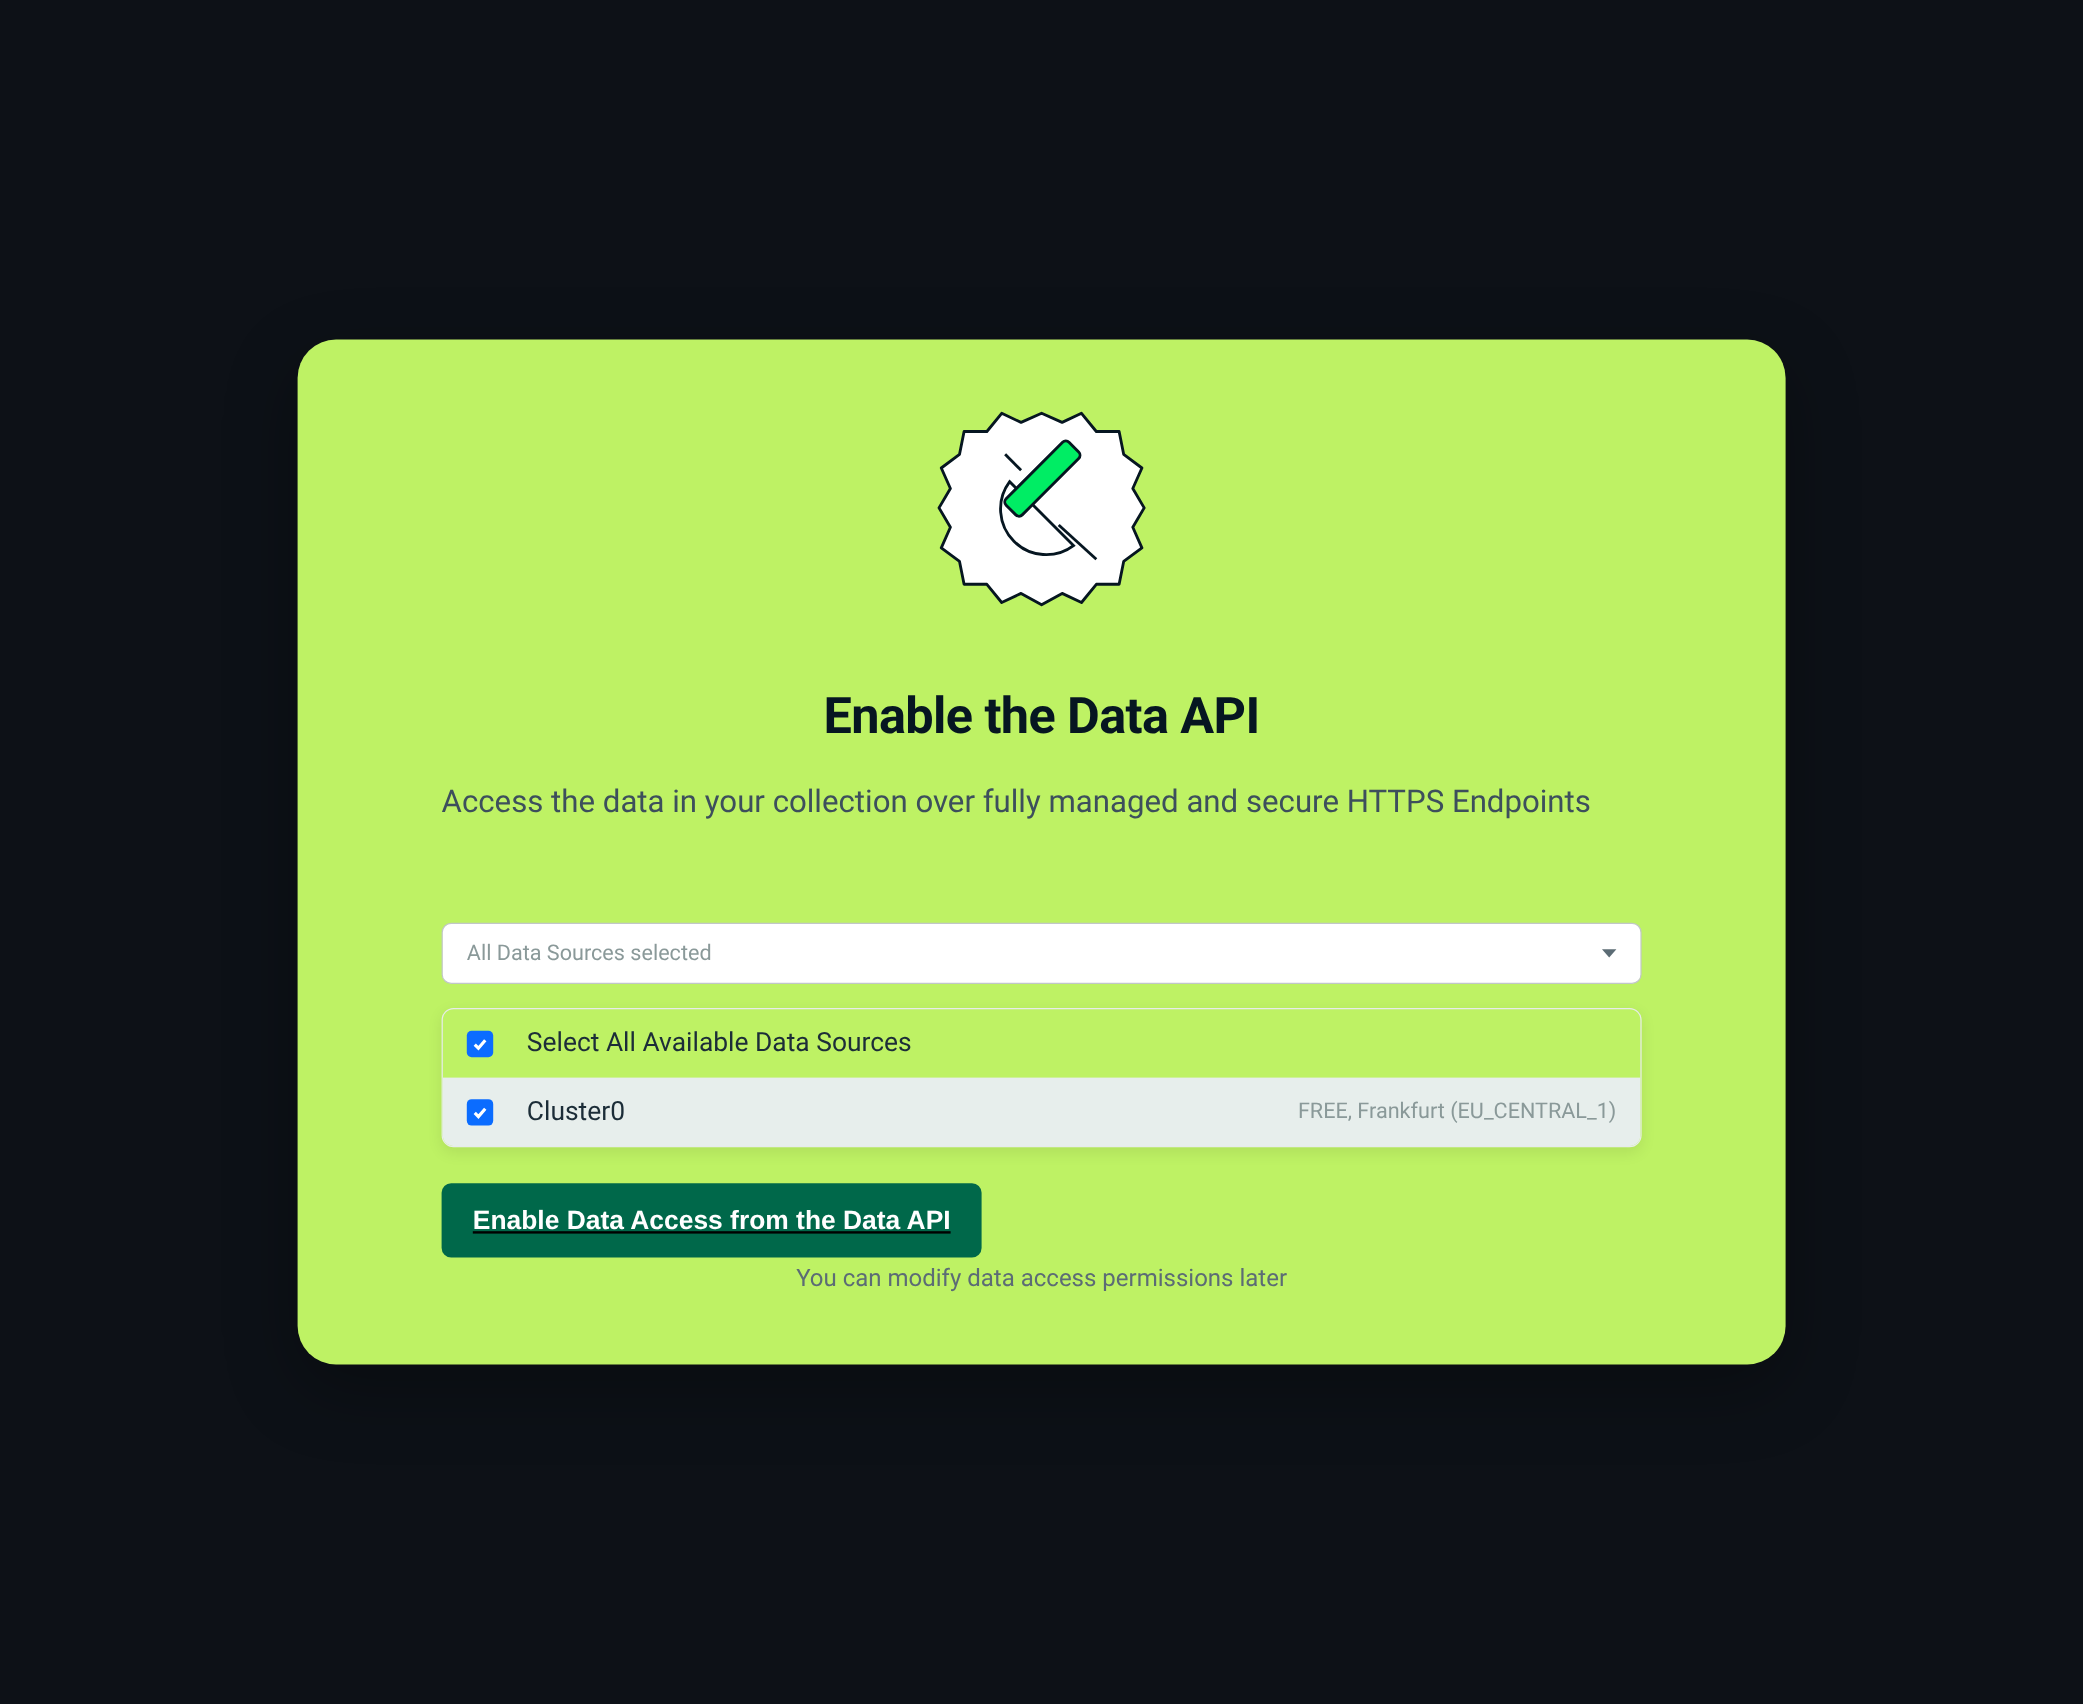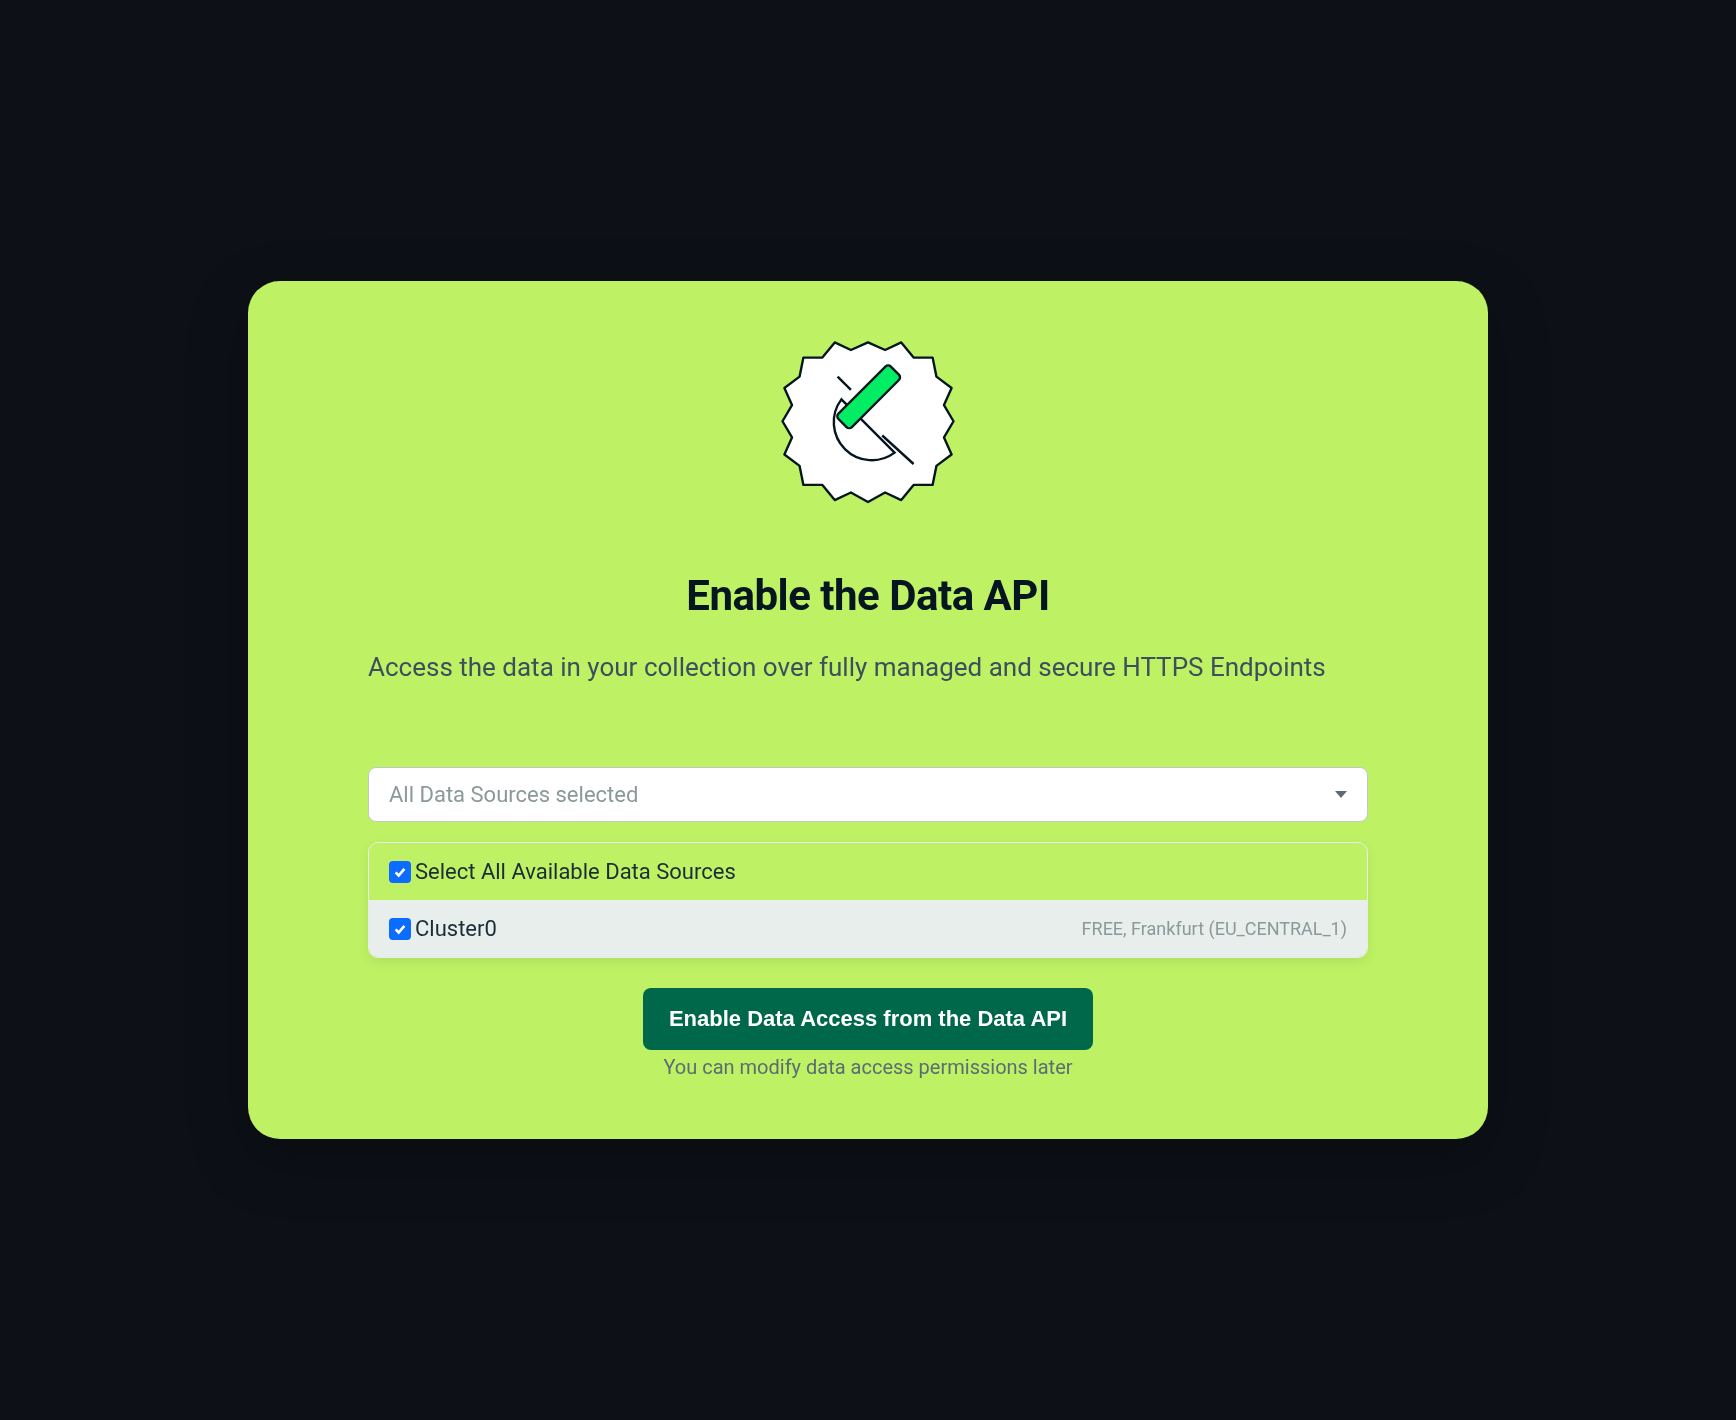--- a/index.html
+++ b/index.html
@@ -69,21 +69,21 @@
       border-radius: 8px;
       padding: 14px 20px;
       display: flex;
       justify-content: space-between;
       align-items: center;
       cursor: pointer;
       background: #ffffff;
     }
 
     .dropdown-text {
-      font-size: 22px;
+      font-size: 18px;
       color: #8a9999;
     }
 
     .dropdown-caret {
       width: 0;
       height: 0;
       border-left: 6px solid transparent;
       border-right: 6px solid transparent;
       border-top: 7px solid #5c6c75;
     }
@@ -93,21 +93,21 @@
       border: 1px solid #e7ebeb;
       border-radius: 10px;
       overflow: hidden;
       box-shadow: 0 4px 12px rgba(0, 0, 0, 0.08);
     }
 
     .option-row {
       display: flex;
       align-items: center;
       padding: 16px 20px;
-      gap: 4px;
+      gap: 28px;
     }
 
     .option-row.highlighted {
       background: #e7eeec;
     }
 
     .checkbox {
       width: 22px;
       height: 22px;
       background: #0b6cff;
@@ -133,22 +133,23 @@
       flex-grow: 1;
     }
 
     .option-meta {
       font-size: 18px;
       color: #8a9999;
     }
 
     .button-container {
       display: flex;
-      justify-content: center;
+      justify-content: flex-start;
       margin-top: 30px;
+      text-decoration: underline;
     }
 
     .primary-button {
       background: #00684a;
       color: #ffffff;
       border: none;
       border-radius: 8px;
       padding: 18px 26px;
       font-size: 22px;
       font-weight: 600;

